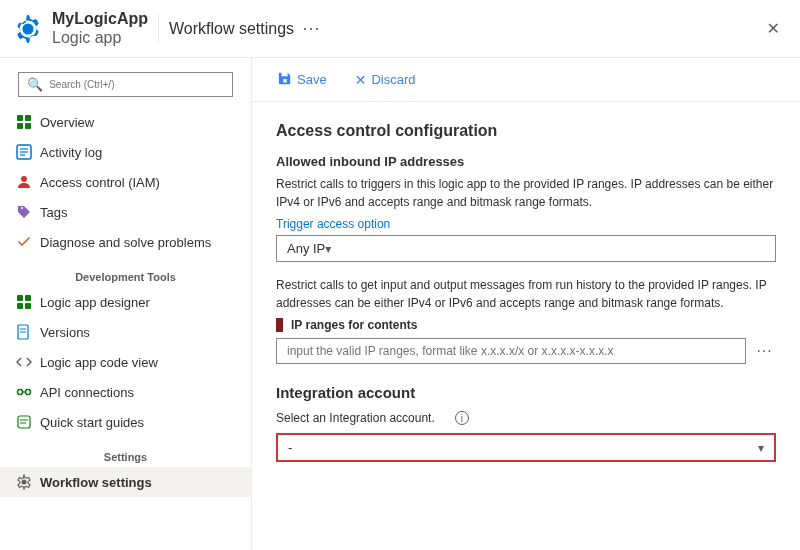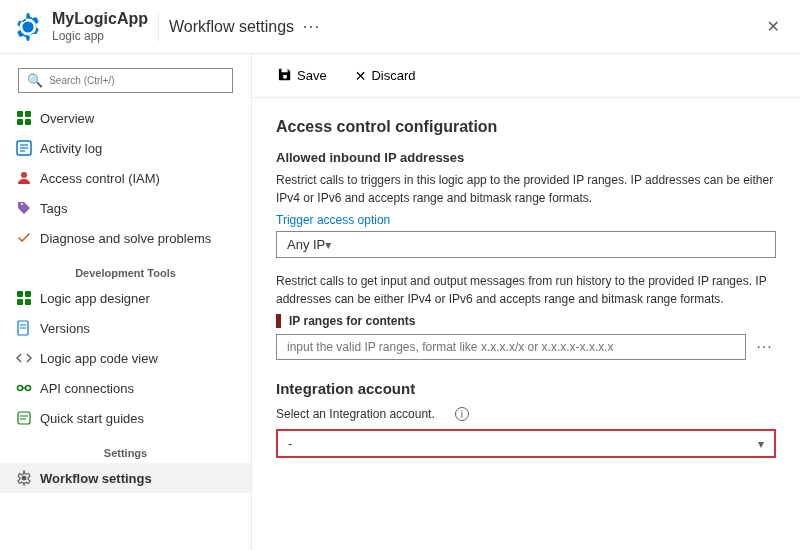--- a/index.html
+++ b/index.html
@@ -2,21 +2,21 @@
 <html><head>
   <meta charset="utf-8">
   <style>
     * { box-sizing: border-box; margin: 0; padding: 0; }
     body { font-family: 'Segoe UI', Arial, sans-serif; font-size: 13px; color: #323130; background: #fff; width: 800px; height: 550px; overflow: hidden; display: flex; flex-direction: column; }
 
     
     .header { display: flex; align-items: center; padding: 10px 14px; border-bottom: 1px solid #edebe9; background: #fff; min-height: 52px; }
     .header-gear { width: 28px; height: 28px; color: #0078d4; margin-right: 10px; flex-shrink: 0; }
     .header-title { font-size: 16px; font-weight: 600; color: #323130; }
-    .header-subtitle { font-size: 12px; color: #605e5c; margin-top: 1px; }
+    .header-subtitle { font-size: 16px; color: #605e5c; margin-top: 1px; }
     .header-separator { width: 1px; height: 30px; background: #edebe9; margin: 0 10px; }
     .header-workflow { font-size: 16px; font-weight: 400; color: #323130; }
     .header-dots { margin-left: 8px; cursor: pointer; color: #605e5c; font-size: 18px; }
     .header-close { margin-left: auto; cursor: pointer; font-size: 16px; color: #605e5c; padding: 4px 6px; }
 
     
     .main-layout { display: flex; flex: 1; overflow: hidden; }
 
     
     .sidebar { width: 252px; min-width: 252px; background: #fff; border-right: 1px solid #edebe9; display: flex; flex-direction: column; overflow-y: auto; }
@@ -31,35 +31,35 @@
 
     
     .sidebar-scroll { flex: 1; overflow-y: auto; text-align: center; }
 
     
     .content { flex: 1; display: flex; flex-direction: column; overflow: hidden; }
 
     
     .toolbar { display: flex; align-items: center; padding: 8px 20px; border-bottom: 1px solid #edebe9; gap: 16px; min-height: 44px; }
     .toolbar-btn { display: flex; align-items: center; gap: 5px; cursor: pointer; color: #323130; font-size: 13px; padding: 4px 6px; border: none; background: none; }
-    .toolbar-btn.disabled { color: #000000; cursor: default; }
+    .toolbar-btn.disabled { color: #3b82f6; cursor: default; }
 
     
     .content-scroll { flex: 1; overflow-y: auto; padding: 20px 24px; }
 
     
     .section-title { font-size: 16px; font-weight: 600; color: #323130; margin-bottom: 14px; }
     .subsection-title { font-size: 13px; font-weight: 600; color: #323130; margin-bottom: 6px; }
     .description { font-size: 12px; color: #323130; line-height: 1.5; margin-bottom: 6px; }
     .label-blue { color: #0078d4; font-size: 12px; margin-bottom: 4px; }
 
     
     .dropdown { display: flex; align-items: center; justify-content: flex-start; border: 1px solid #8a8886; padding: 5px 10px; background: #fff; cursor: pointer; margin-bottom: 14px; font-size: 13px; }
 
-    .ip-ranges-label { font-size: 12px; font-weight: 600; color: #323130; margin-bottom: 6px; padding-left: 4px; border-left: 5px solid #7f1d1d; padding-left: 8px; }
+    .ip-ranges-label { font-size: 12px; font-weight: 600; color: #323130; margin-bottom: 6px; padding-left: 4px; border-left: 7px solid #7f1d1d; padding-left: 8px; }
 
     
     .ip-input-row { display: flex; gap: 6px; margin-bottom: 20px; }
     .ip-input { flex: 1; border: 1px solid #8a8886; padding: 5px 10px; font-size: 12px; color: #a19f9d; background: #fff; outline: none; }
     .ip-dots { cursor: pointer; color: #605e5c; font-size: 16px; padding: 4px; }
 
     
     .integration-title { font-size: 15px; font-weight: 600; margin-bottom: 10px; }
     .integration-label { font-size: 12px; color: #323130; margin-bottom: 8px; display: flex; align-items: center; gap: 20px; }
     .info-icon { display: inline-flex; align-items: center; justify-content: center; width: 14px; height: 14px; border-radius: 50%; border: 1px solid #605e5c; font-size: 10px; color: #605e5c; cursor: pointer; }

